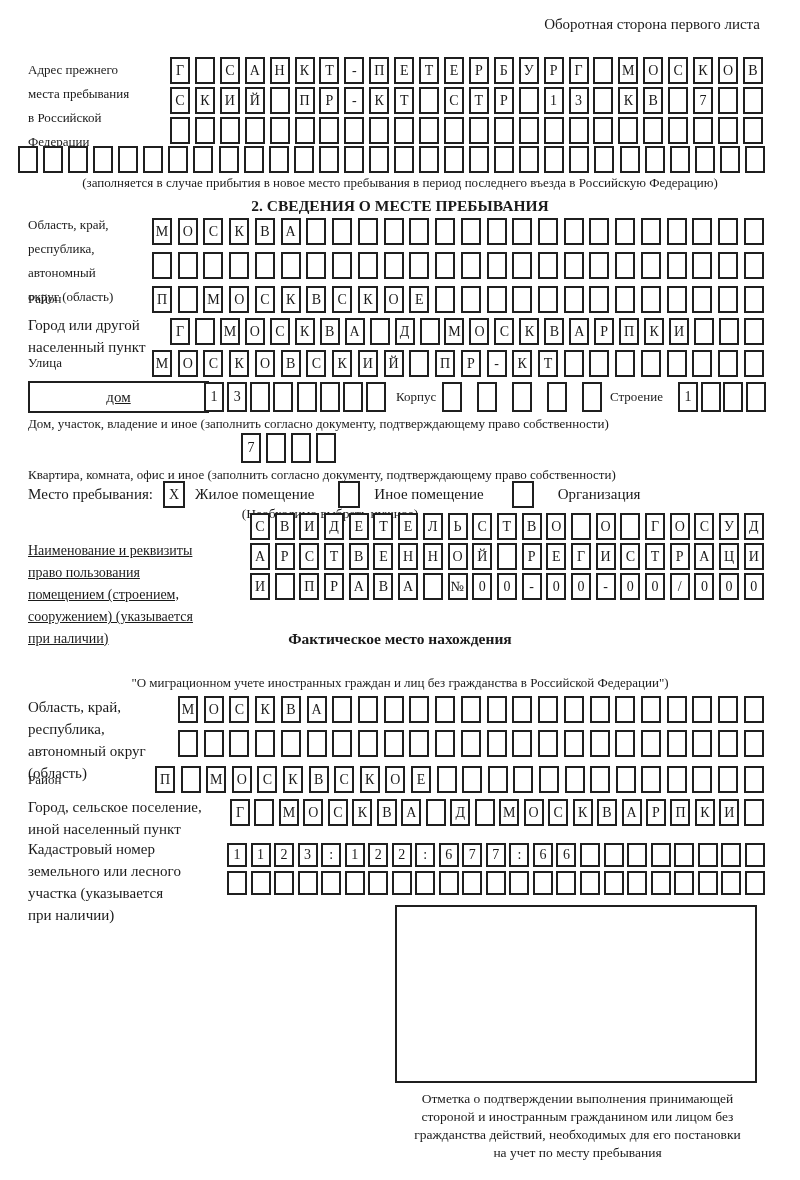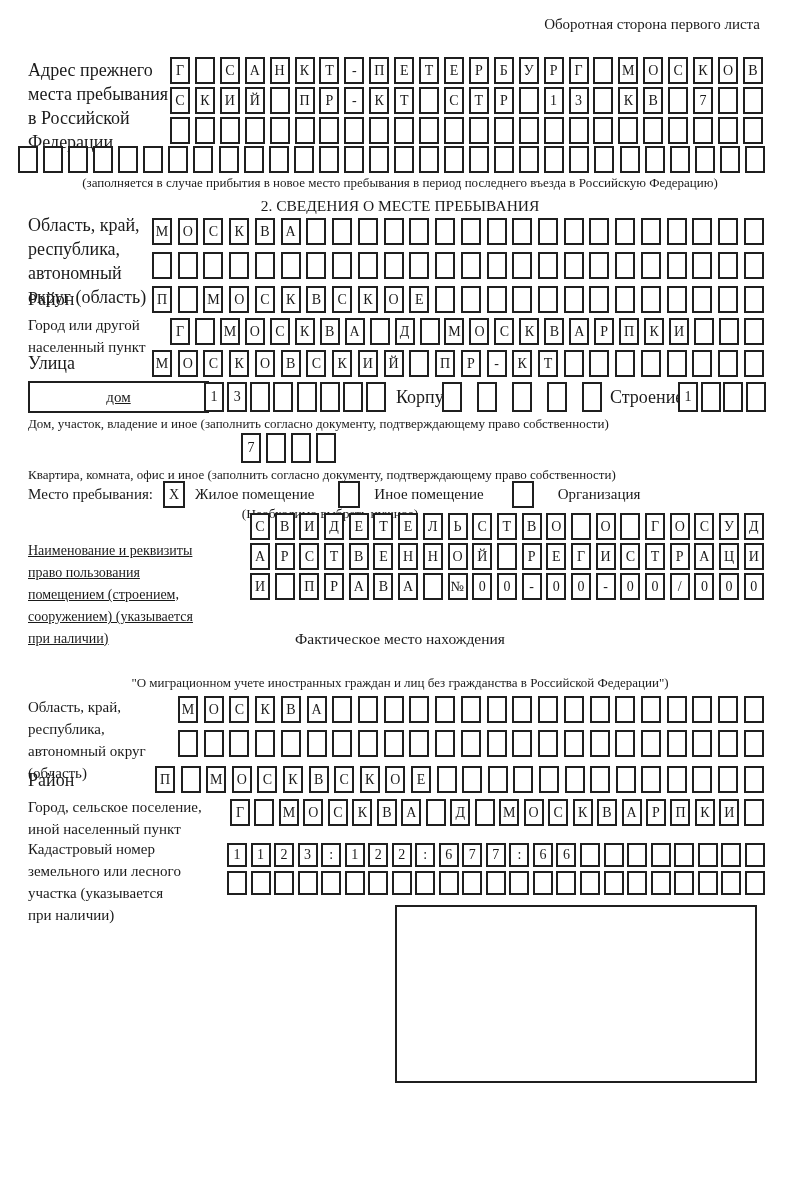--- a/index.html
+++ b/index.html
@@ -2,25 +2,25 @@
 <html><head>
 <meta charset="utf-8">
 <style>
   html,body{margin:0;padding:0;background:#e8e8e8;}
   .page{
     position:relative;width:800px;height:1180px;background:#ffffff;
     font-family:"Liberation Serif","DejaVu Serif",serif;color:#1a1a1a;
     margin:0 auto;overflow:hidden;
   }
   .abs{position:absolute;}
-  .lbl{font-size:18px;line-height:24px;}
+  .lbl{font-size:13px;line-height:24px;}
   .lbl-tight{font-size:15px;line-height:22px;}
   .caption{font-size:13px;}
   .note{font-size:13px;text-align:center;width:100%;}
-  .title{font-size:15.5px;font-weight:normal;text-align:center;width:100%;}
+  .title{font-size:15.5px;font-weight:bold;text-align:center;width:100%;}
   .cellrow{display:flex;justify-content:space-between;}
   .cell{
     box-sizing:border-box;width:20px;height:27px;border:2px solid #1f1f1f;
     display:flex;align-items:center;justify-content:center;
     font-size:14px;background:#fff;flex:0 0 auto;
   }
   .tall .cell{height:30px;}
   .short .cell{height:24px;}
   .widebox{
     box-sizing:border-box;border:2px solid #1f1f1f;height:32px;
@@ -605,14 +605,20 @@
       <span class="cell"></span>
       <span class="cell"></span>
       <span class="cell"></span>
       <span class="cell"></span>
       <span class="cell"></span>
       <span class="cell"></span>
       <span class="cell"></span>
     </div>
 
   <div class="abs bigbox" style="left:395px;top:905px;width:362px;height:178px;"></div>
+  <div class="abs center-lines" style="left:390px;top:1090px;width:375px;">
+    <div>Отметка о подтверждении выполнения принимающей</div>
+    <div>стороной и иностранным гражданином или лицом без</div>
+    <div>гражданства действий, необходимых для его постановки</div>
+    <div>на учет по месту пребывания</div>
+  </div>
 
 </div>
 
 </body></html>

